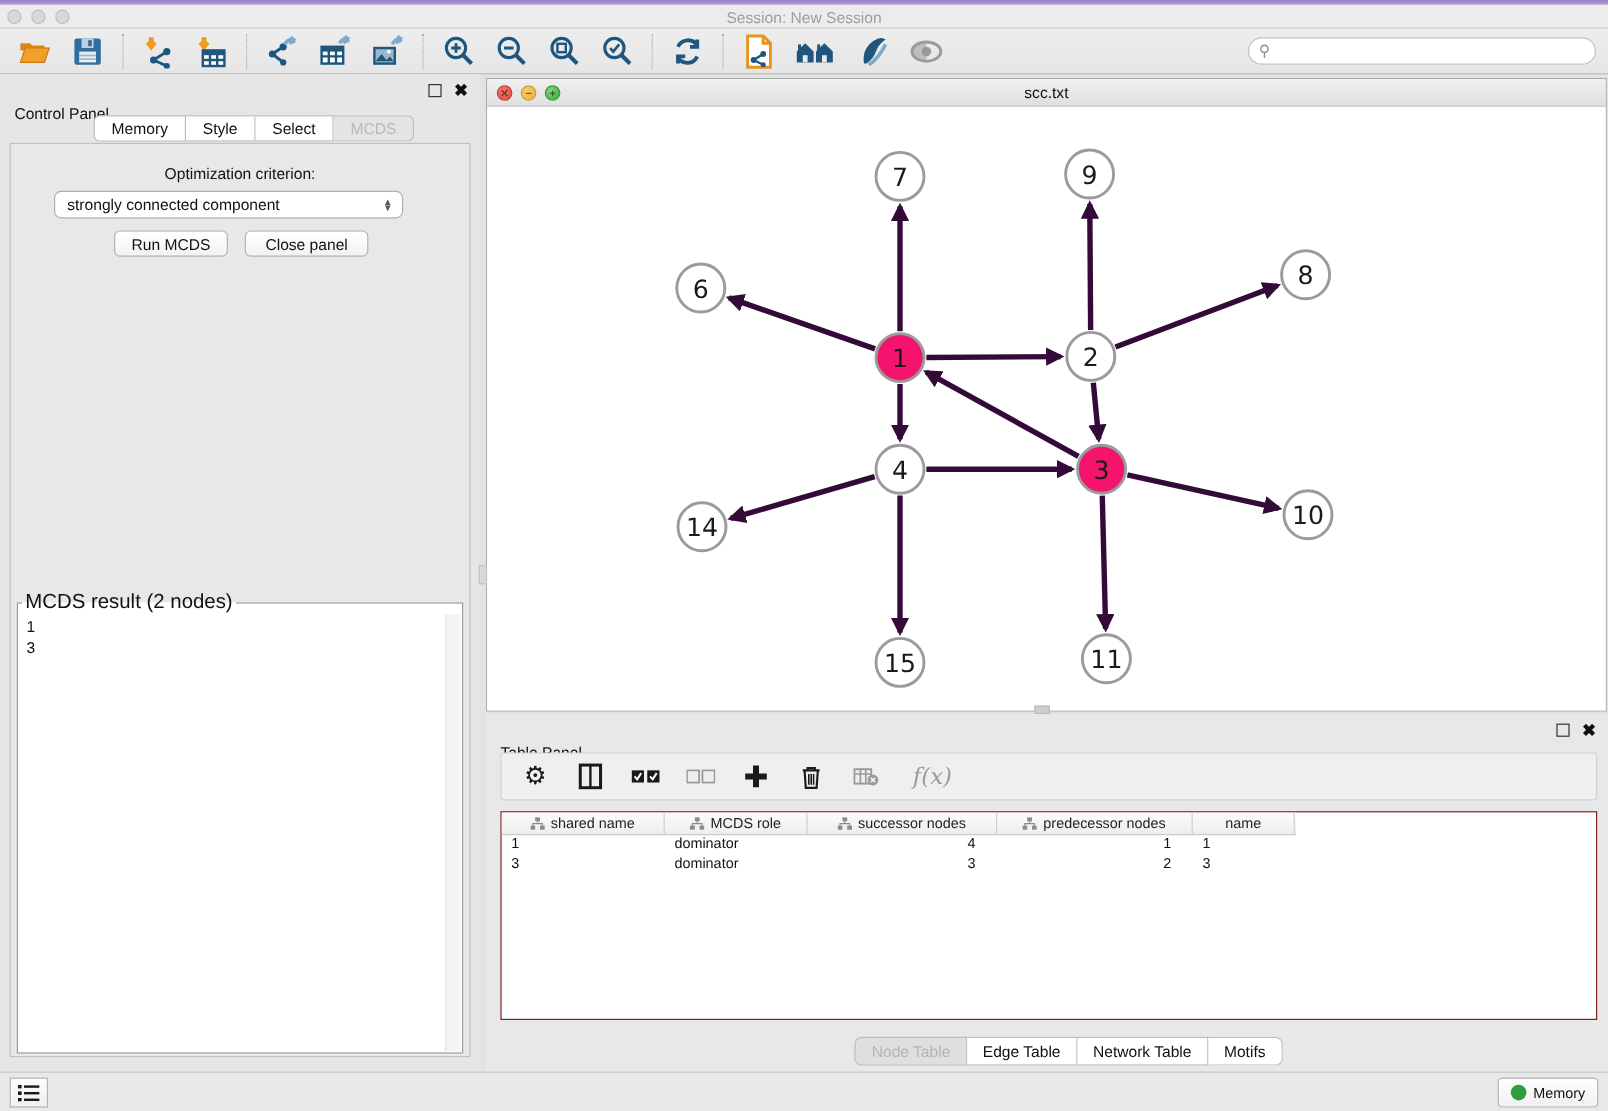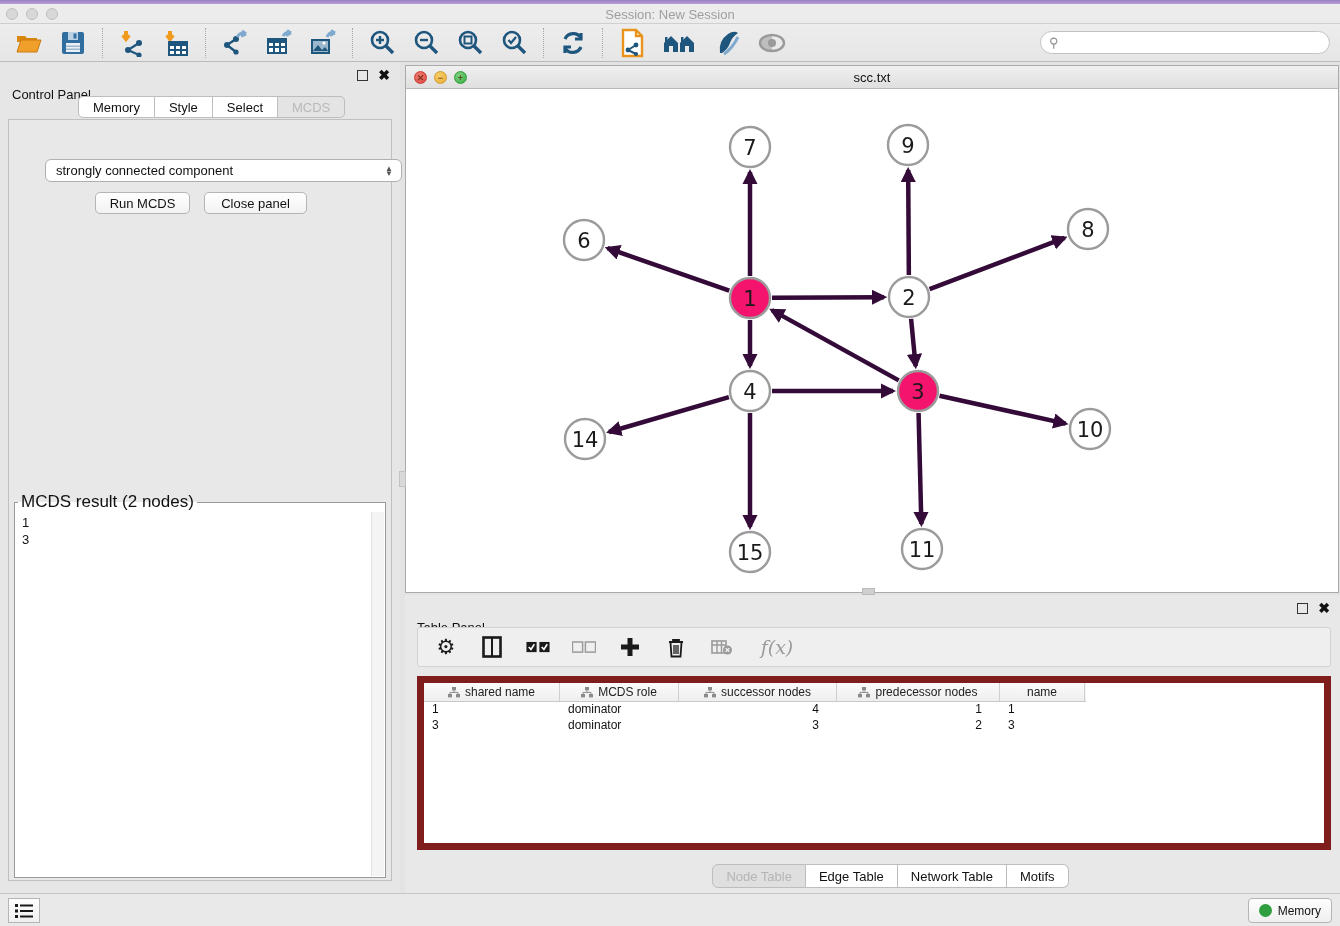--- a/index.html
+++ b/index.html
@@ -43,21 +43,21 @@
   .cp-tabs { position:absolute; top:34px; left:78px; display:flex; }
   .cp-tab { height:22px; padding:0 14px; font-size:13px; background:#fff;
     border:1px solid #bdbdbd; border-left:none; display:flex; align-items:center; color:#111; }
   .cp-tab:first-child { border-left:1px solid #bdbdbd; border-radius:5px 0 0 5px; }
   .cp-tab:last-child { border-radius:0 5px 5px 0; }
   .cp-tab.disabled { background:#e4e4e4; color:#b9b9b9; }
 
   .cp-body { position:absolute; left:8px; top:57px; width:384px; height:762px;
     background:#e8e8e8; border:1px solid #c0c0c0; }
   .opt-label { position:absolute; top:17px; width:100%; text-align:center; font-size:13px; color:#111; }
-  .opt-select { position:absolute; top:39px; left:36px; width:357px; height:23px;
+  .opt-select { position:absolute; top:39px; left:36px; width:291px; height:23px;
     background:#fff; border:1px solid #b0b0b0; border-radius:6px;
     display:flex; align-items:center; font-size:13px; padding-left:10px; color:#111; }
   .select-chevrons { margin-left:auto; margin-right:8px; display:flex; flex-direction:column;
     font-size:8px; line-height:5px; color:#555; }
   .cp-buttons { position:absolute; top:72px; left:0; width:100%; height:22px; }
   .aqua-btn { position:absolute; height:22px; background:linear-gradient(#ffffff,#f2f2f2);
     border:1px solid #b5b5b5; border-radius:5px; font-size:13px; color:#111;
     display:flex; align-items:center; justify-content:center; }
   .btn-run { left:86px; width:95px; }
   .btn-close { left:195px; width:103px; }
@@ -92,21 +92,21 @@
   
   .table-panel { position:absolute; left:405px; top:533px; width:935px; height:298px; background:#e8e8e8; }
   .tp-toolbar { position:absolute; left:12px; right:9px; top:32px; height:40px;
     background:#efefef; border:1px solid #d2d2d2; border-radius:3px;
     display:flex; align-items:center; gap:22px; padding:0 16px; }
   .tp-btn { display:flex; align-items:center; justify-content:center; width:24px; height:26px; }
   .fx-label { font-family:"DejaVu Serif", serif; font-style:italic; font-size:19px; color:#9a9a9a; }
   .gear-glyph { font-size:21px; color:#1a1a1a; line-height:20px; }
 
   .tp-table { position:absolute; left:12px; right:9px; top:81px; height:174px;
-    background:#fff; border:7px solid #7f1d1d; overflow:hidden; }
+    background:#fff; border:1px solid #7f1d1d; overflow:hidden; }
   .thead { display:flex; height:19px; background:linear-gradient(#fbfbfb,#eeeeee);
     border-bottom:1px solid #c9c9c9; width:662px; }
   .th { display:flex; align-items:center; justify-content:center; gap:5px;
     font-size:12px; color:#222; border-right:1px solid #d0d0d0; height:100%; }
   .trow { display:flex; height:16px; font-size:12px; color:#111; }
   .td { padding:0 8px; overflow:hidden; white-space:nowrap; }
   .td.right { text-align:right; padding-right:18px; }
 
   .tp-tabs { position:absolute; top:269px; left:18px; width:100%; display:flex; justify-content:center; }
   .tp-tab { height:24px; padding:0 13px; font-size:13px; background:#fff;
@@ -303,20 +303,21 @@
         <span class="close-glyph">✖</span>
       </span>
     </div>
     <div class="cp-tabs">
         <div class="cp-tab">Memory</div>
         <div class="cp-tab">Style</div>
         <div class="cp-tab">Select</div>
         <div class="cp-tab disabled">MCDS</div>
       </div>
     <div class="cp-body">
+      <div class="opt-label">Optimization criterion:</div>
       <div class="opt-select">
         <span>strongly connected component</span>
         <span class="select-chevrons">
             <span>▲</span>
             <span>▼</span>
           </span>
       </div>
       <div class="cp-buttons">
         <div class="aqua-btn btn-run">Run MCDS</div>
         <div class="aqua-btn btn-close">Close panel</div>

